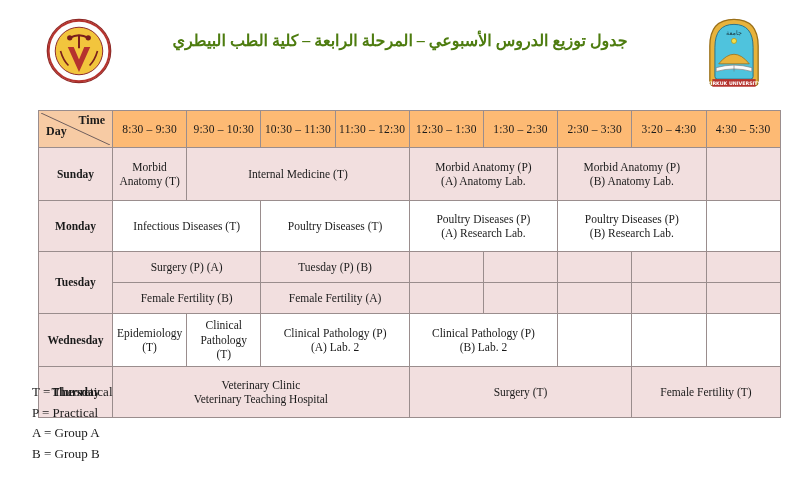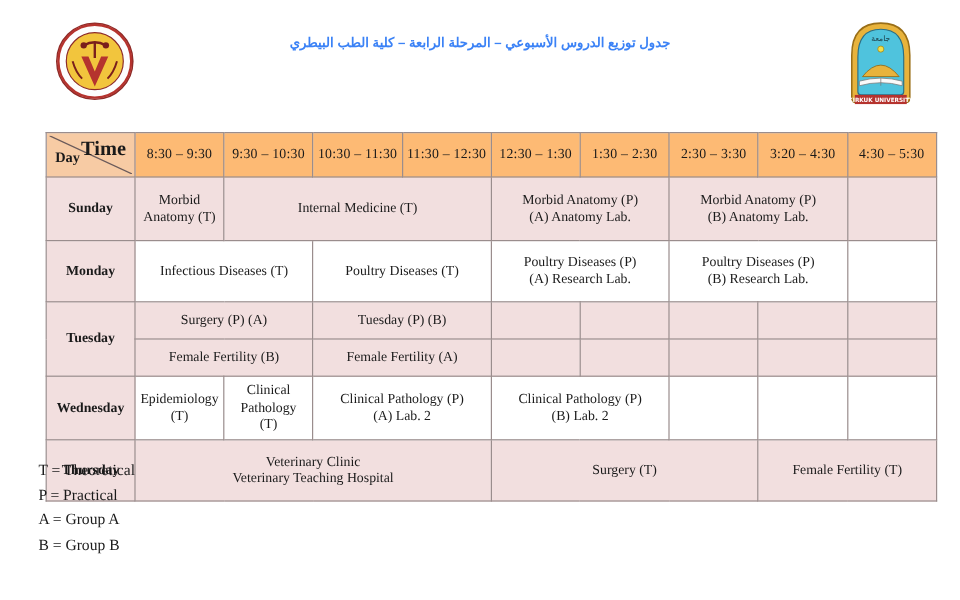--- a/index.html
+++ b/index.html
@@ -30,24 +30,24 @@
 
   .title-block {
     position: absolute;
     left: 150px;
     right: 150px;
     top: 26px;
     text-align: center;
     direction: rtl;
   }
   .title-line {
-    font-family: Liberation Sans, sans-serif;
-    font-weight: bold;
-    font-size: 11px;
-    color: #3b82f6;
+    font-family: Liberation Serif, serif;
+    font-weight: bold;
+    font-size: 16px;
+    color: #4d7c0f;
     line-height: 1.85;
     white-space: nowrap;
   }
 
   
   .table-wrap {
     position: absolute;
     left: 38px;
     top: 110px;
     width: 742px;
@@ -84,21 +84,21 @@
   }
   .corner-diag {
     position: absolute;
     left: 0; top: 0;
     width: 100%; height: 100%;
   }
   .corner-time {
     position: absolute;
     right: 5px; top: 0px;
     font-weight: bold;
-    font-size: 17px;
+    font-size: 12px;
   }
   .corner-day {
     position: absolute;
     left: 5px; bottom: 6px;
     font-weight: bold;
     font-size: 12px;
   }
 
   td.time-head {
     background: #fdba74;

